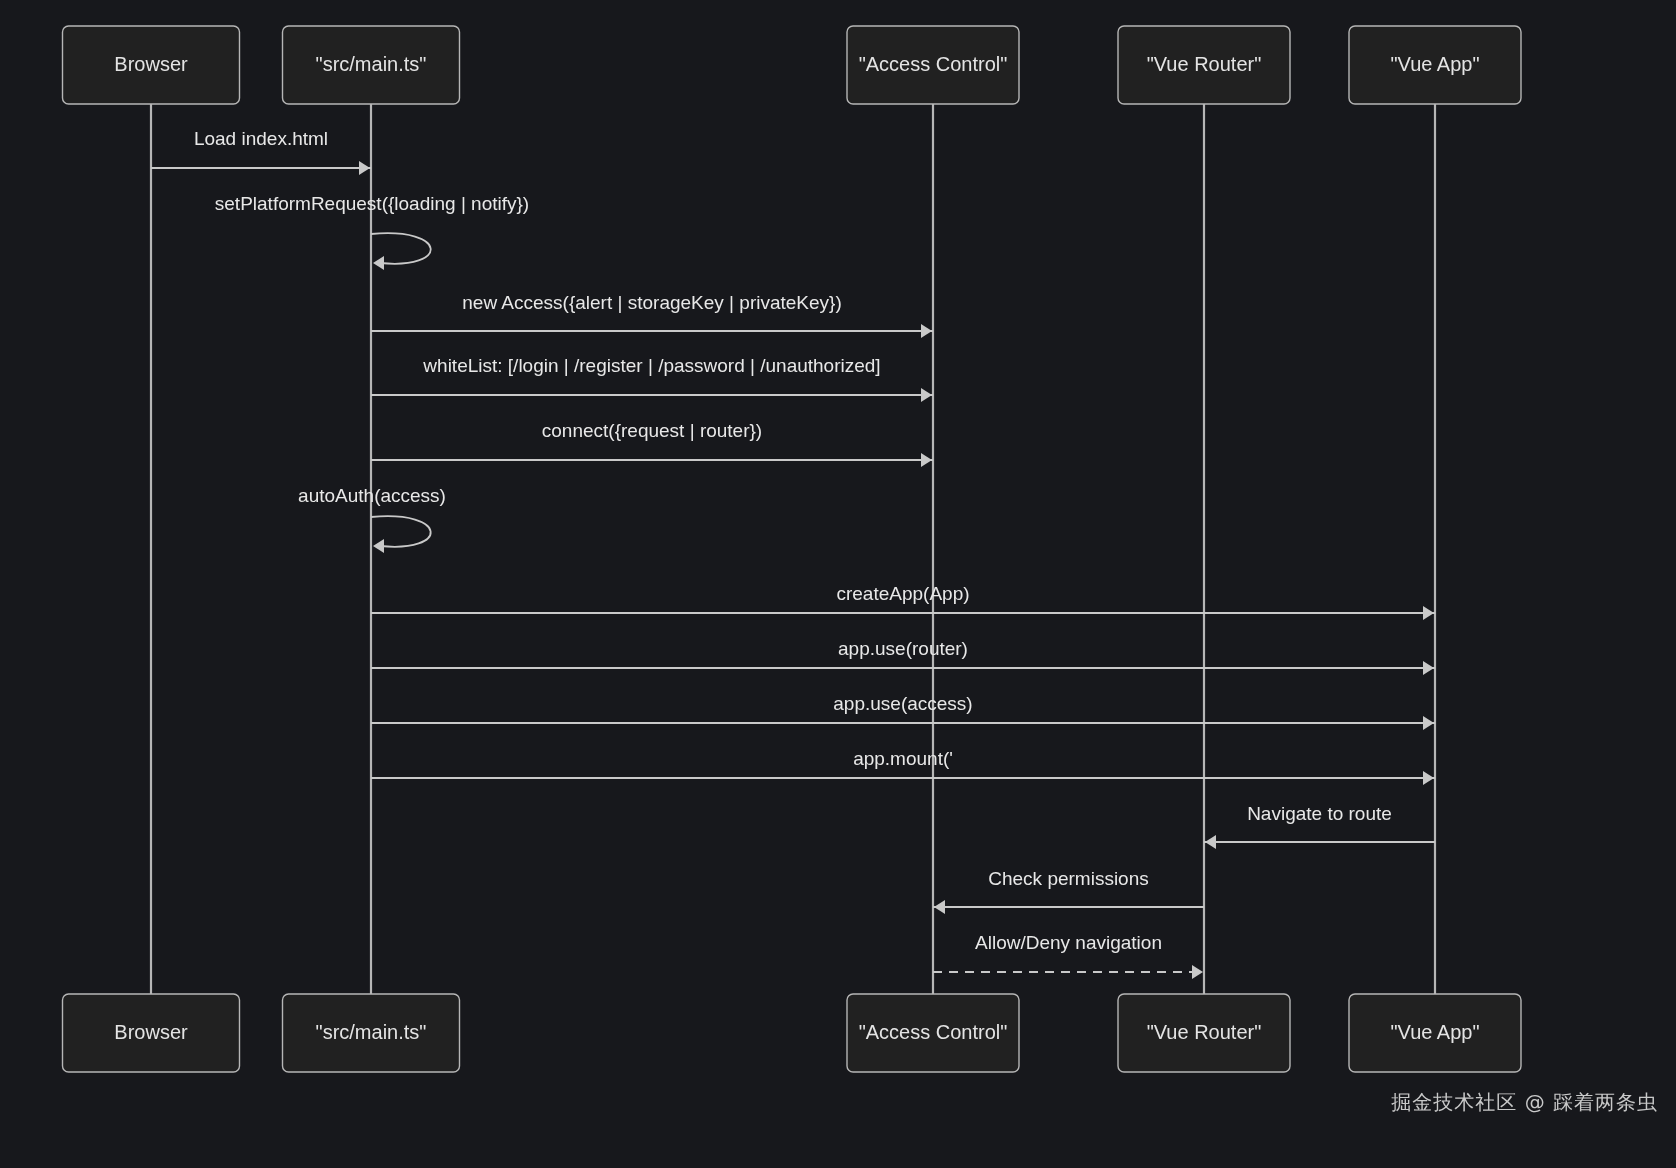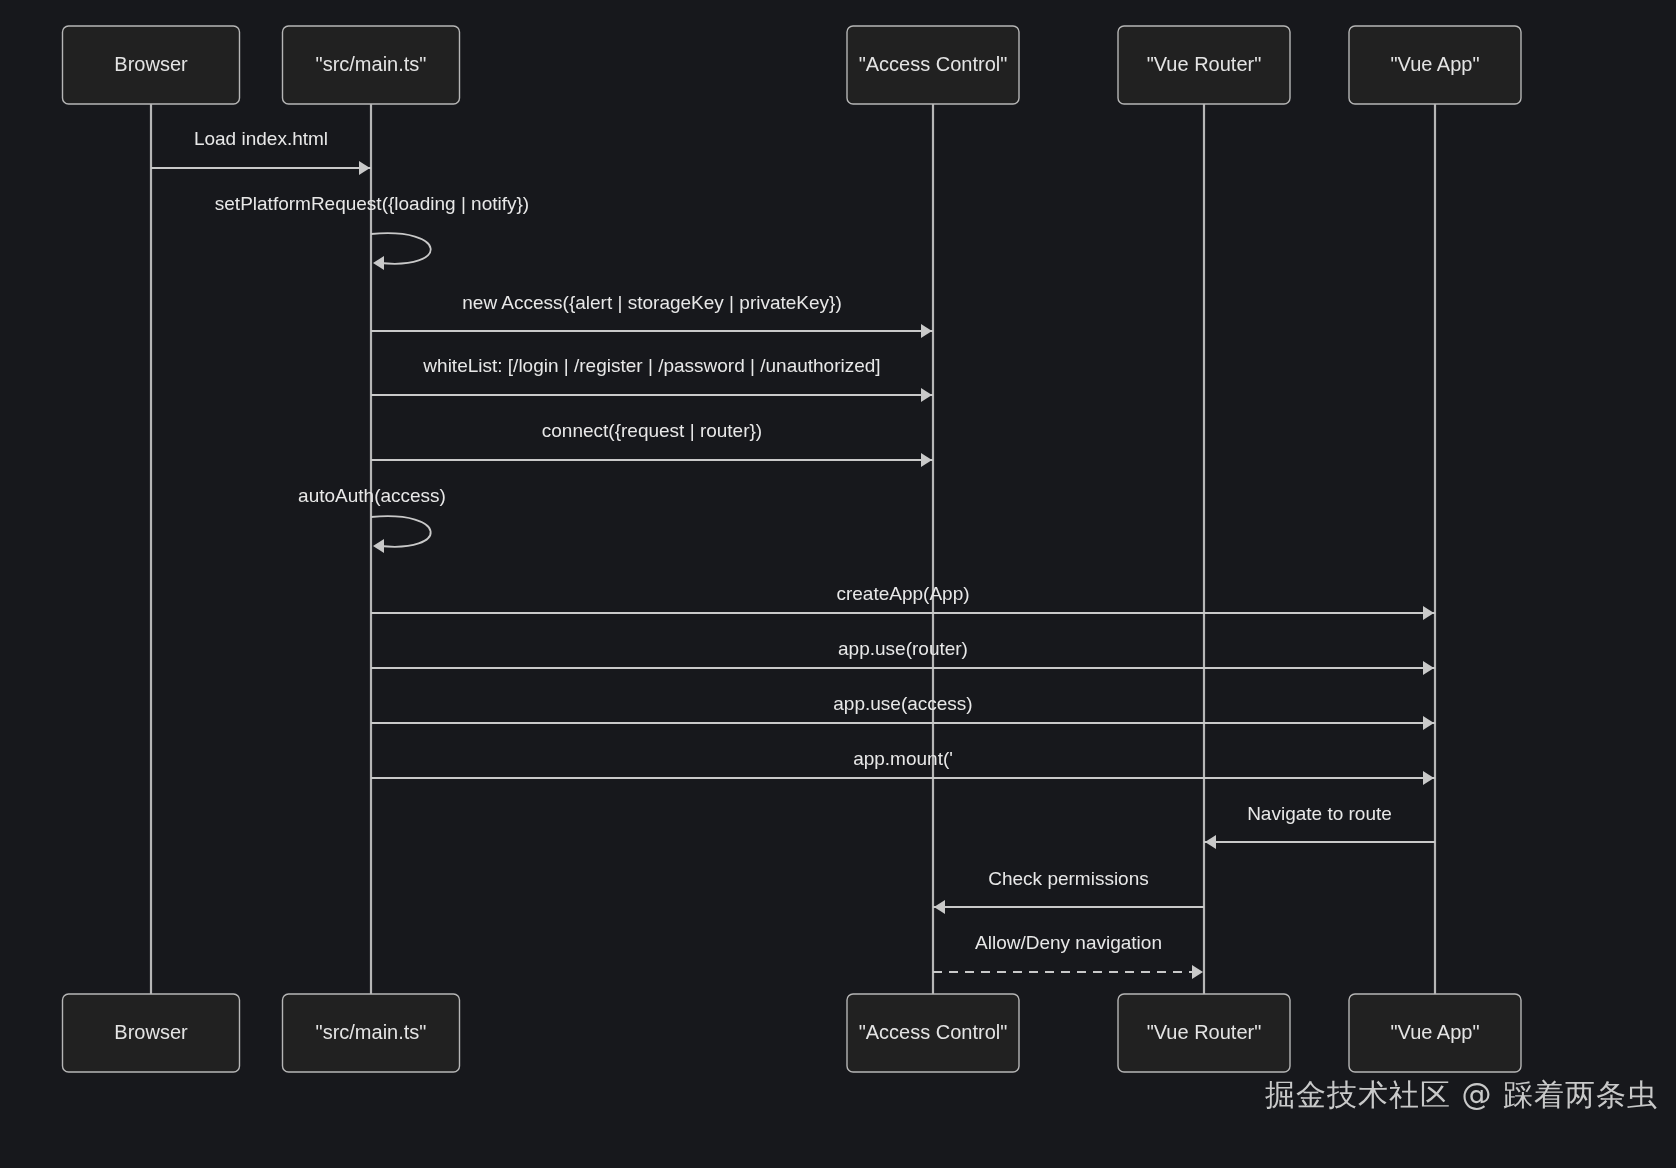--- a/index.html
+++ b/index.html
@@ -61,21 +61,21 @@
   .arrow-head {
     fill: #c9c9c9;
   }
   .watermark {
     position: absolute;
     right: 18px;
     bottom: 52px;
     color: #d8d8d8;
     opacity: 0.92;
     font-family: "DejaVu Sans", sans-serif;
-    font-size: 30px;
+    font-size: 20px;
     letter-spacing: 1px;
     white-space: nowrap;
     pointer-events: none;
   }
 </style>
 </head>
 <body>
 
 <div id="stage">
   <svg id="diagram-svg" viewBox="0 0 1676 1168" xmlns="http://www.w3.org/2000/svg">

